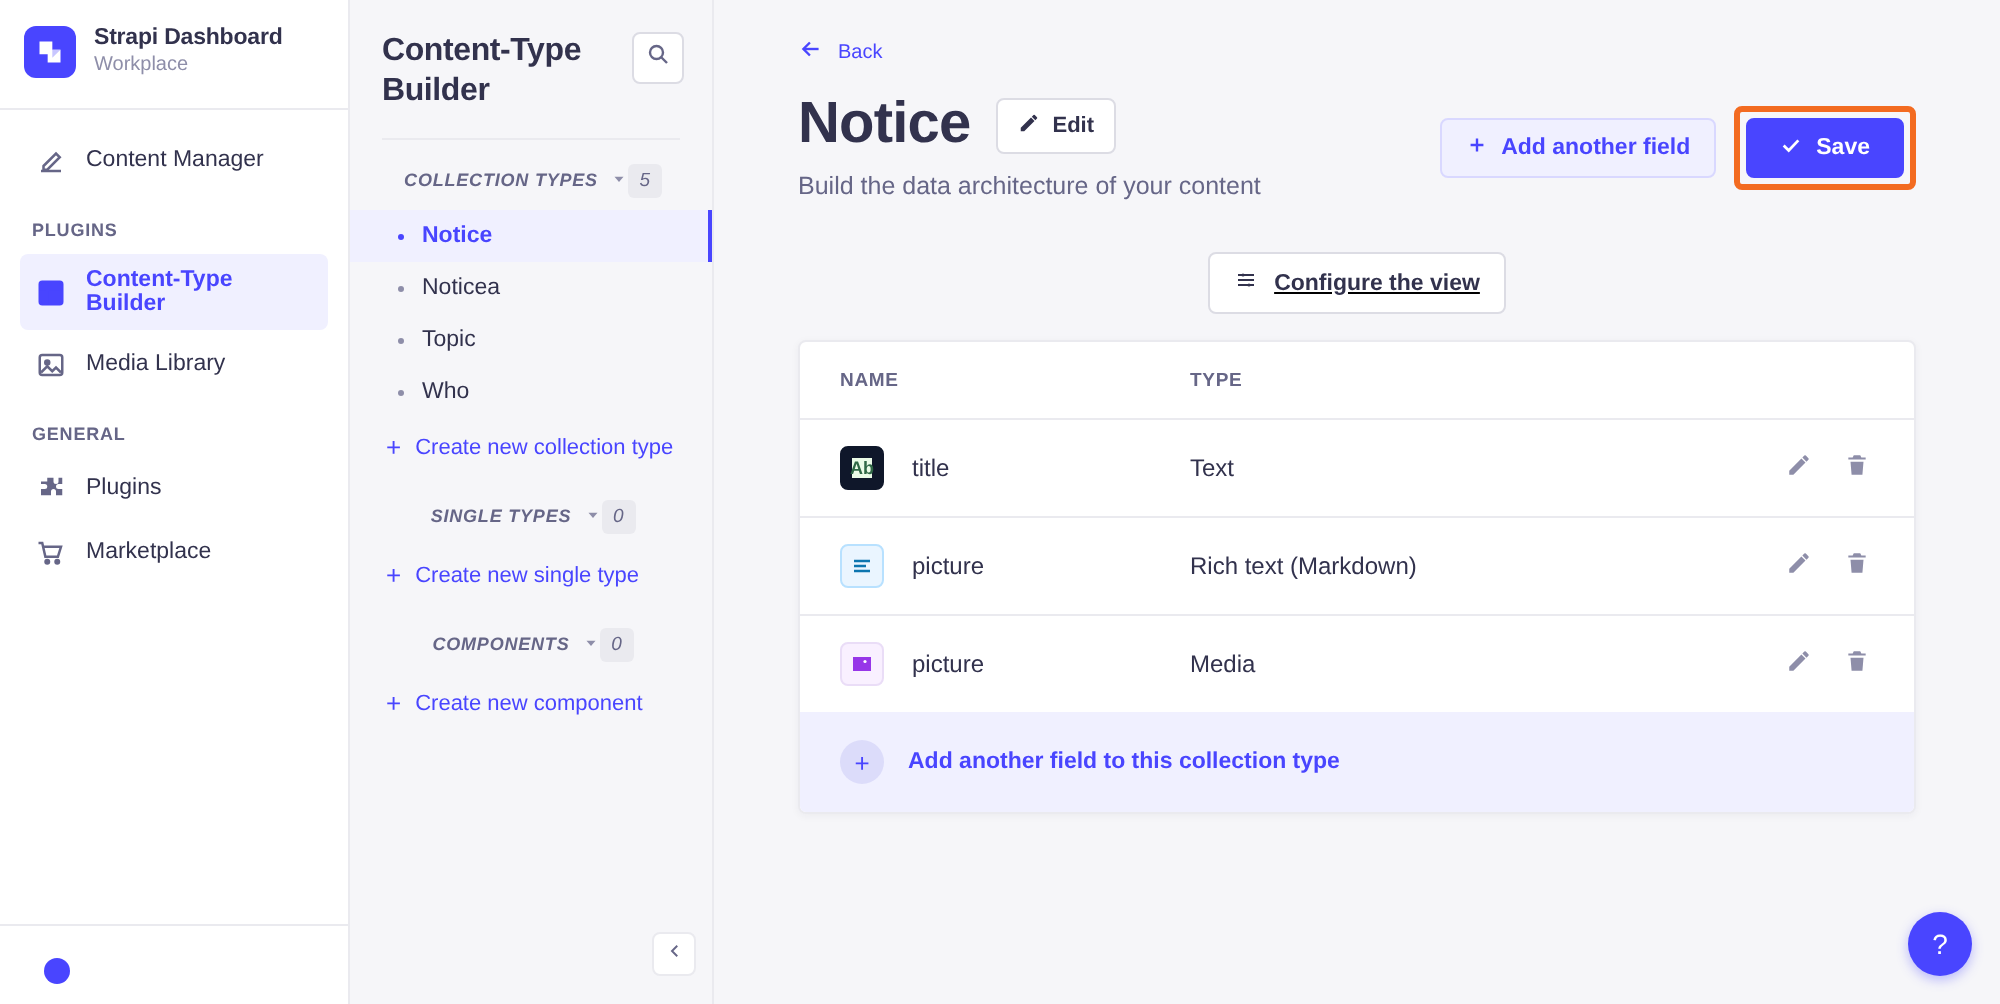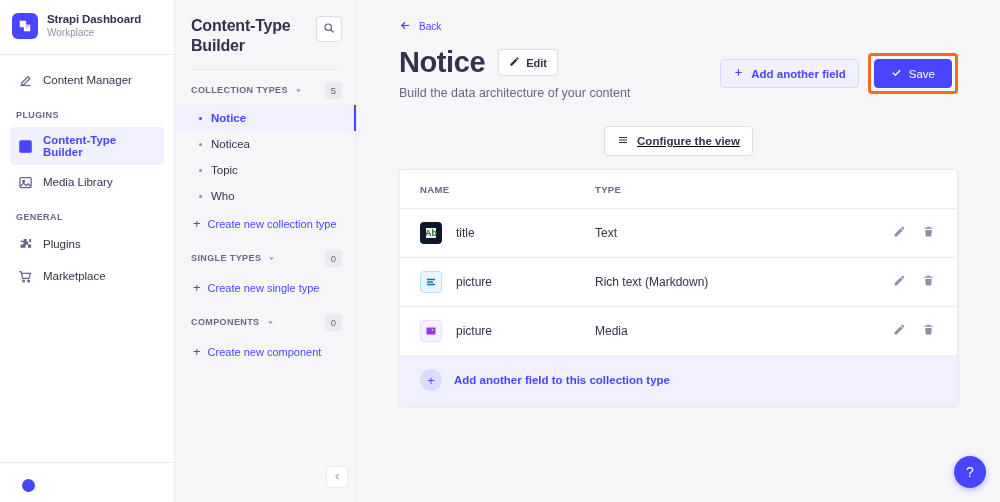--- a/index.html
+++ b/index.html
@@ -77,22 +77,23 @@
   }
   .search-btn {
     width: 26px; height: 26px; border-radius: 4px;
     background: #ffffff; border: 1px solid #dcdce4;
     display: flex; align-items: center; justify-content: center;
     cursor: pointer; flex: 0 0 26px;
   }
   .subnav-divider { height:1px; background:#eaeaef; margin: 13px 16px 0 16px; }
 
   .group-head {
-    display: flex; align-items: center; justify-content: space-between;
+    display: flex; align-items: center; justify-content: center;
     padding: 11px 14px 6px 16px;
+    font-style: italic;
   }
   .group-left { display:flex; align-items:center; gap:6px; }
   .group-label { font-size: 9px; font-weight: bold; color: #666687; letter-spacing: 0.4px; }
   .badge {
     min-width: 17px; height: 17px; padding: 0 4px;
     background: #eaeaef; border-radius: 3px;
     font-size: 9.5px; color: #666687;
     display:flex; align-items:center; justify-content:center;
   }
   .ct-item {
@@ -141,21 +142,21 @@
     padding: 7px 12px; font-size: 11.5px; color:#4945ff; font-weight:bold; cursor:pointer;
     white-space: nowrap;
   }
   .save-wrap { position: relative; padding: 6px; }
   .save-highlight {
     position:absolute; inset:0; border: 3px solid #f36b21; border-radius: 4px; pointer-events:none;
   }
   .btn-primary {
     display:flex; align-items:center; gap:7px;
     background:#4945ff; border:1px solid #4945ff; border-radius:4px;
-    padding: 7px 16px; font-size: 11.5px; color:#ffffff; font-weight:normal; cursor:pointer;
+    padding: 7px 16px; font-size: 11.5px; color:#ffffff; font-weight:bold; cursor:pointer;
   }
 
   .configure-row { display:flex; justify-content:center; margin-top: 26px; text-decoration: underline; }
   .configure-btn {
     display:flex; align-items:center; gap:8px;
     background:#ffffff; border:1px solid #dcdce4; border-radius:4px;
     padding: 7px 12px; font-size: 11.5px; color:#32324d; font-weight:bold; cursor:pointer;
   }
 
   .table-card {

